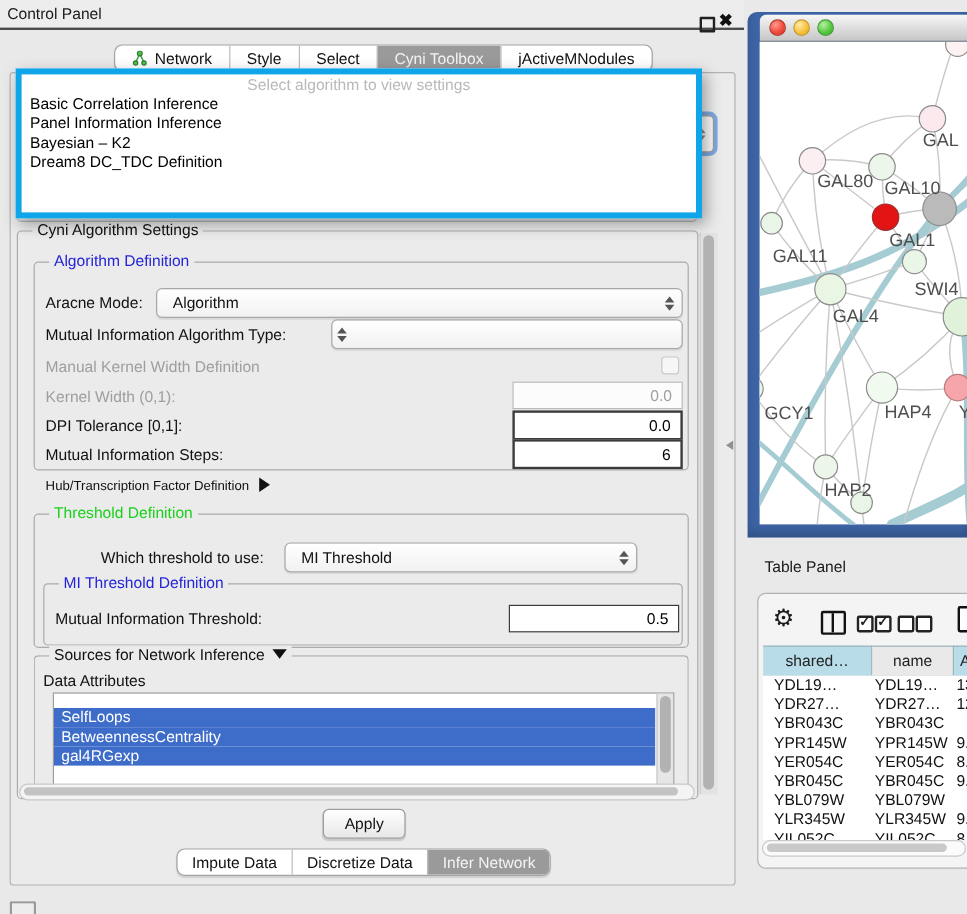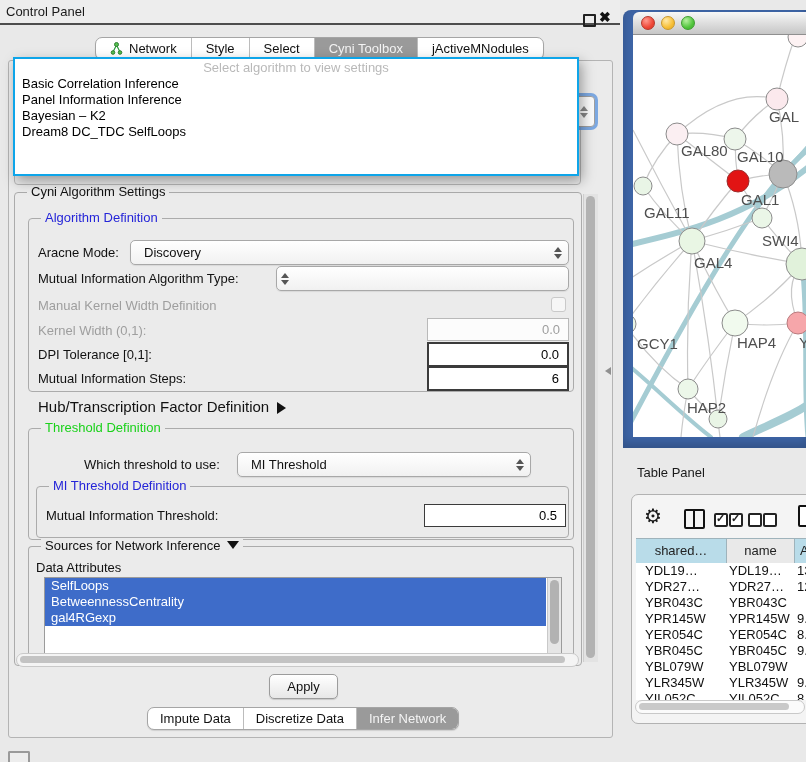--- a/index.html
+++ b/index.html
@@ -61,21 +61,21 @@
   .vscroll{background:#e6e6e6;border-left:1px solid #c9c9c9}
   .vthumb{position:absolute;left:2px;width:9px;background:#b2b2b2;border-radius:5px}
   .hscroll{border:1px solid #c9c9c9;border-radius:7px;background:#f4f4f4}
   .hthumb{position:absolute;top:2px;height:7px;background:#c3c3c3;border-radius:4px}
 
   .apply-btn{width:67px;height:23px;border:1px solid #9c9c9c;border-radius:5px;
       background:linear-gradient(#ffffff,#e7e7e7);display:flex;align-items:center;justify-content:center;
       box-shadow:0 1px 1px rgba(0,0,0,.15)}
 
   
-  .popup{left:13px;top:57px;width:562px;height:115px;background:#fff;border:2px solid #0ea5e9;
+  .popup{left:13px;top:57px;width:562px;height:115px;background:#fff;border:5px solid #0ea5e9;
          box-shadow:3px 5px 12px rgba(0,0,0,.35);z-index:10}
   .popup-hint{height:17px;line-height:17px;text-align:center;color:#b9b9b9}
   .popup-item{height:16px;line-height:16px;padding-left:7px;color:#000;white-space:nowrap}
   .popup-item.b{font-weight:bold}
 
   
   .ghost-grp{left:14px;top:98px;width:565px;height:85px;border:1px solid #b7b7b7;border-radius:4px;z-index:1}
   .ghost-combo{left:573px;top:96px;width:20px;height:29px;border:1px solid #a0a0a0;border-radius:4px;background:#fbfbfb;
       box-shadow:0 0 0 3px rgba(106,158,224,.85);z-index:3;display:flex;flex-direction:column;align-items:center;justify-content:center;gap:2px}
 
@@ -154,36 +154,36 @@
 <div class="abs ghost-combo">
   <span class="tri-up" style="border-bottom-color:#888"></span>
   <span class="tri-dn" style="border-top-color:#888"></span>
 </div>
 
 <div class="abs popup">
   <div class="popup-hint">Select algorithm to view settings</div>
   <div class="popup-item">Basic Correlation Inference</div>
   <div class="popup-item">Panel Information Inference</div>
   <div class="popup-item">Bayesian – K2</div>
-  <div class="popup-item">Dream8 DC_TDC SelfLoops</div>
+  <div class="popup-item">Dream8 DC_TDC Definition</div>
 </div>
 
 <div class="abs grp" style="left:14px;top:192px;width:566px;height:472px">
   <span class="grp-title">Cyni Algorithm Settings</span>
 </div>
 <div class="abs set-scroll">
   <div class="vthumb" style="top:2px;height:462px"></div>
 </div>
 
 <div class="abs grp" style="left:28px;top:218px;width:544px;height:172px">
   <span class="grp-title t-blue">Algorithm Definition</span>
 </div>
 <div class="abs lbl b" style="left:38px;top:245px">Aracne Mode:</div>
 <div class="abs combo" style="left:130px;top:240px;width:437px;height:23px">
-  <span class="cv">Discovery</span>
+  <span class="cv">Algorithm</span>
   <span class="steppers">
       <span class="tri-up"></span>
       <span class="tri-dn"></span>
     </span>
 </div>
 <div class="abs lbl b" style="left:38px;top:271px">Mutual Information Algorithm Type:</div>
 <div class="abs combo" style="left:276px;top:266px;width:291px;height:23px">
   <span class="steppers">
       <span class="tri-up"></span>
       <span class="tri-dn"></span>
@@ -191,21 +191,21 @@
 </div>
 <div class="abs lbl b dis" style="left:38px;top:298px">Manual Kernel Width Definition</div>
 <div class="abs chk" style="left:551px;top:297px"></div>
 <div class="abs lbl b dis" style="left:38px;top:323px">Kernel Width (0,1):</div>
 <div class="abs fld gray" style="left:427px;top:318px;width:124px">0.0</div>
 <div class="abs lbl b" style="left:38px;top:347px">DPI Tolerance [0,1]:</div>
 <div class="abs fld dark" style="left:427px;top:342px;width:122px">0.0</div>
 <div class="abs lbl b" style="left:38px;top:371px">Mutual Information Steps:</div>
 <div class="abs fld dark" style="left:427px;top:366px;width:122px">6</div>
 
-<div class="abs lbl" style="left:38px;top:398px;font-size:15px">
+<div class="abs lbl" style="left:38px;top:398px;font-size:11px">
   <span>Hub/Transcription Factor Definition</span><span class="arrow-r"></span>
 </div>
 
 <div class="abs grp" style="left:28px;top:428px;width:544px;height:110px">
   <span class="grp-title t-green">Threshold Definition</span>
 </div>
 <div class="abs lbl b" style="left:84px;top:457px">Which threshold to use:</div>
 <div class="abs combo" style="left:237px;top:452px;width:292px;height:23px">
   <span class="cv">MI Threshold</span>
   <span class="steppers">
@@ -217,21 +217,21 @@
   <span class="grp-title t-blue">MI Threshold Definition</span>
 </div>
 <div class="abs lbl b" style="left:46px;top:508px">Mutual Information Threshold:</div>
 <div class="abs fld dark" style="left:424px;top:504px;width:124px;border-width:1.5px">0.5</div>
 
 <div class="abs grp" style="left:28px;top:546px;width:544px;height:118px;border-bottom:none">
   <span class="grp-title"><span>Sources for Network Inference</span><span class="arrow-d"></span></span>
 </div>
 <div class="abs lbl b" style="left:36px;top:560px">Data Attributes</div>
 <div class="abs attr-list" style="left:44px;top:577px;width:516px;height:77px">
-  <div style="position:relative;margin-top:0">
+  <div style="position:relative;margin-top:12px">
     <div class="attr-item" style="width:495px">SelfLoops</div>
     <div class="attr-item" style="width:495px">BetweennessCentrality</div>
     <div class="attr-item" style="width:495px">gal4RGexp</div>
   </div>
   <div class="abs vscroll" style="left:502px;top:0;width:13px;height:77px">
     <div class="vthumb" style="top:2px;height:64px"></div>
   </div>
 </div>
 <div class="abs hscroll" style="left:16px;top:653px;width:561px;height:12px">
   <div class="hthumb" style="left:3px;width:545px"></div>

